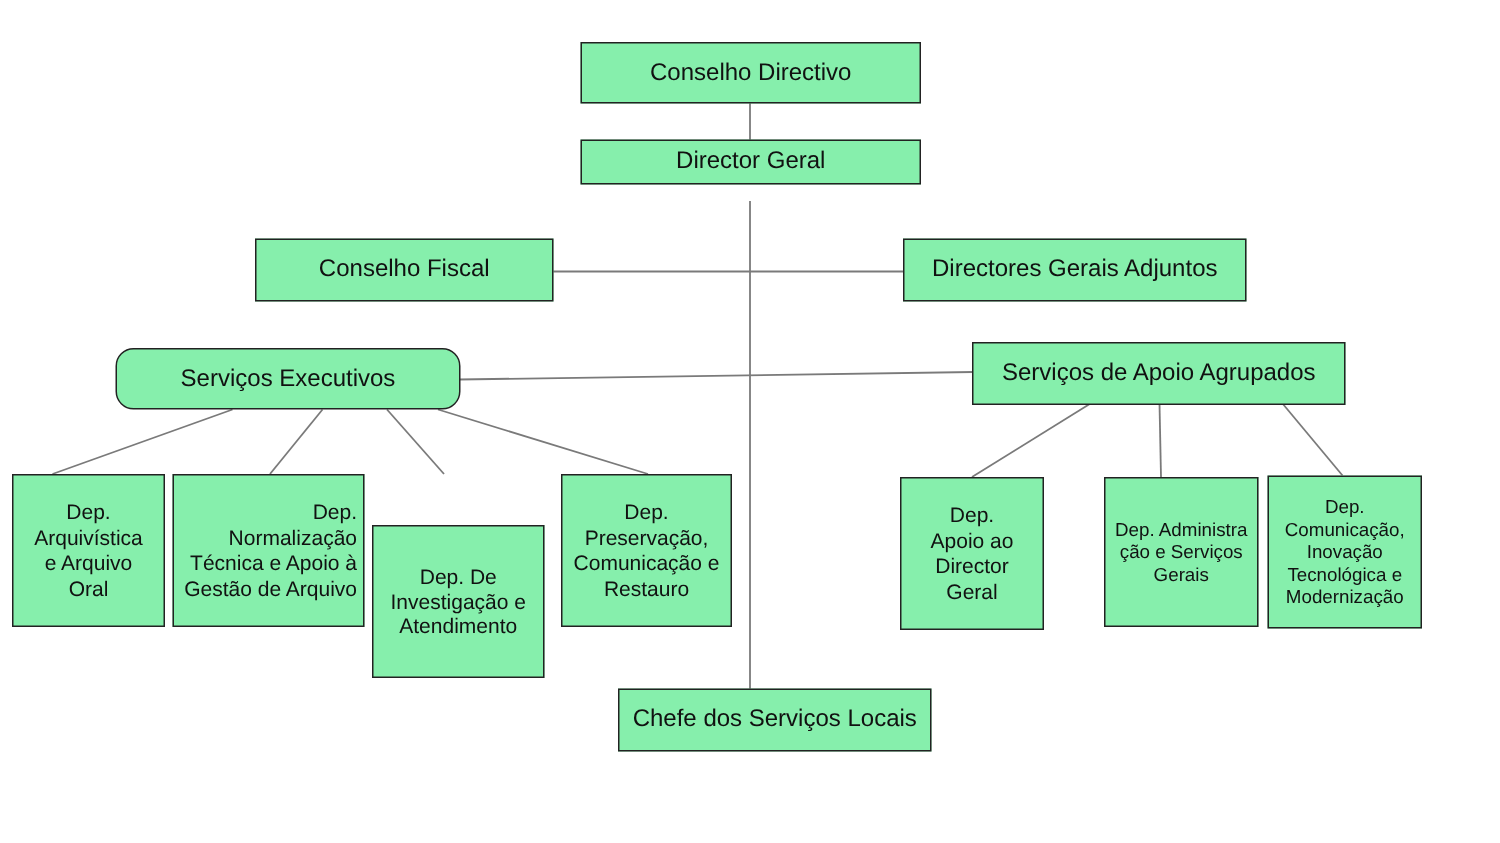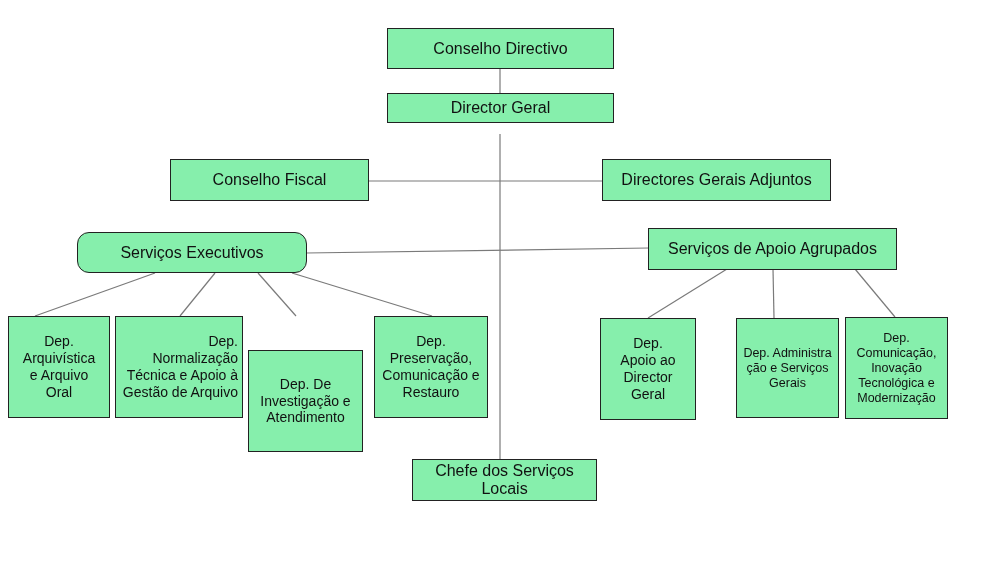--- a/index.html
+++ b/index.html
@@ -81,15 +81,15 @@
 </div>
 
 <div class="box sm" style="left:723px;top:318px;width:103px;height:100px;padding:0 4px;word-break:break-all;margin-left:13px;">
   <span>Dep. Administração e Serviços Gerais</span>
 </div>
 
 <div class="box sm" style="left:845px;top:317px;width:103px;height:102px;padding:0 3px;">
   <span>Dep. Comunicação, Inovação Tecnológica e Modernização</span>
 </div>
 
-<div class="box big" style="left:412px;top:459px;width:185px;height:42px;line-height:1.15;">
+<div class="box big" style="left:412px;top:459px;width:209px;height:42px;line-height:1.15;">
   <span>Chefe dos Serviços Locais</span>
 </div>
 
 </body></html>

